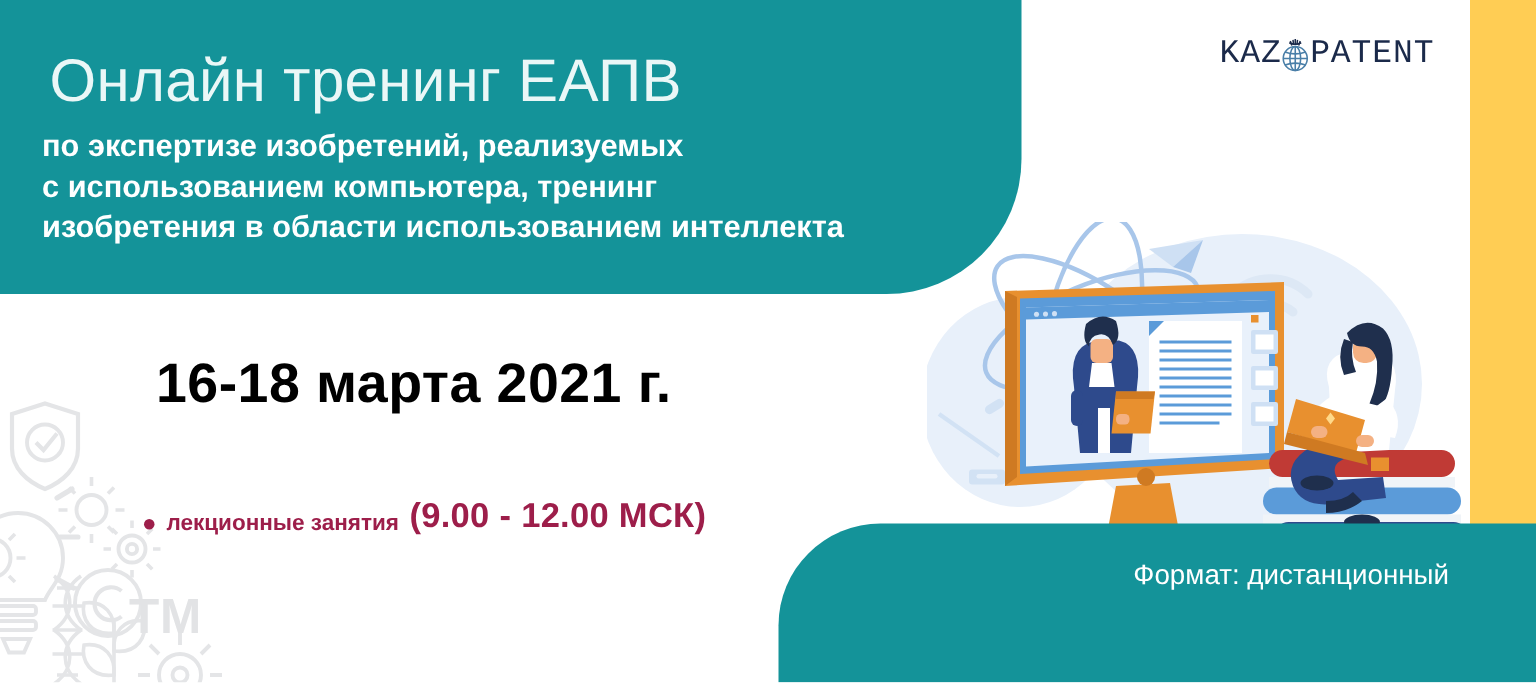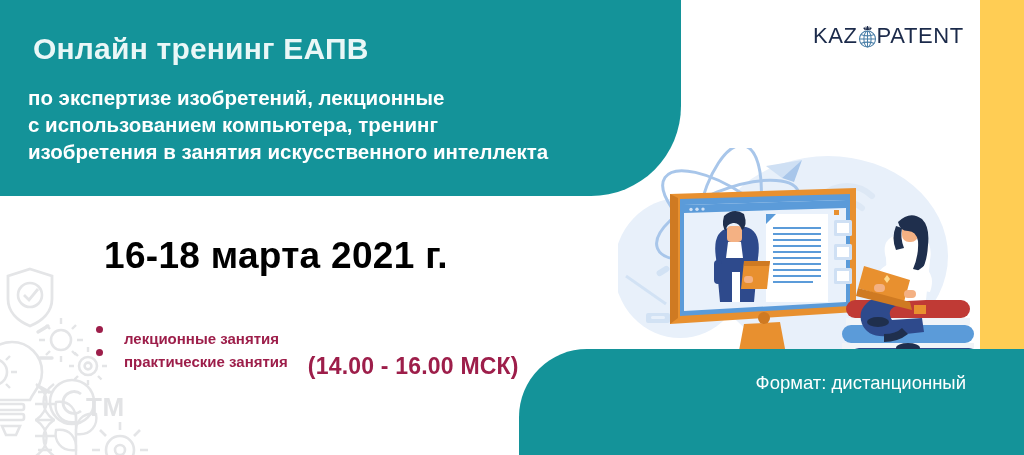--- a/index.html
+++ b/index.html
@@ -13,51 +13,51 @@
   }
 
   
   .watermarks{
     position:absolute;left:-12px;top:262px;
     width:250px;height:200px;
     opacity:1;pointer-events:none;
   }
   .wm-tm{
     position:absolute;left:98px;top:130px;
-    font-size:26px;font-weight:bold;color:#e2e3e5;
+    font-size:33px;font-weight:bold;color:#e2e3e5;
     letter-spacing:.5px;
   }
 
   
   .header-panel{
     position:absolute;left:0;top:0;
     width:681px;height:196px;
     background:#149399;
     border-bottom-right-radius:90px;
   }
   .title-main{
     position:absolute;left:33px;top:32px;
-    font-size:30px;font-weight:700;color:#eaf7f7;
+    font-size:40px;font-weight:400;color:#eaf7f7;
     letter-spacing:.2px;white-space:nowrap;
   }
   .subtitle{
     position:absolute;left:28px;top:84px;
     font-size:20.5px;font-weight:bold;color:#ffffff;
     line-height:27px;white-space:nowrap;
   }
   .subtitle div{white-space:nowrap;}
 
   
   .logo{
     position:absolute;left:813px;top:22px;
     display:flex;align-items:center;
     height:28px;
   }
   .logo-text{
-    font-family:Liberation Sans, sans-serif;
+    font-family:Liberation Mono, monospace;
     font-size:22px;color:#1b2a4a;
     letter-spacing:.6px;line-height:1;text-align:center;
   }
   .logo-emblem{
     width:19px;height:24px;margin:0 0px;
     position:relative;top:1px;
   }
 
   
   .yellow-bar{
@@ -71,22 +71,22 @@
     position:absolute;left:104px;top:235px;
     font-size:37px;font-weight:bold;color:#000000;
     letter-spacing:.3px;white-space:nowrap;
   }
 
   
   .bullets{
     position:absolute;left:96px;top:330px;
   }
   .bullet-row{
-    display:flex;align-items:flex-start;
-    white-space:nowrap;margin-bottom:6px;gap:13px;
+    display:flex;align-items:flex-end;
+    white-space:nowrap;margin-bottom:6px;
   }
   .bullet-dot{
     width:7px;height:7px;border-radius:50%;
     background:#9d1e4a;margin-right:8px;
     position:relative;top:-4px;flex:none;
   }
   .bullet-label{
     font-size:15px;font-weight:bold;color:#9d1e4a;
   }
   .bullet-time{
@@ -311,23 +311,23 @@
         <rect x="256" y="136" width="11" height="8" rx="4" fill="#f4b183"></rect>
       </g>
     </svg>
   </div>
 
   <div class="yellow-bar"></div>
 
   <div class="header-panel">
     <div class="title-main">Онлайн тренинг ЕАПВ</div>
     <div class="subtitle">
-      <div>по экспертизе изобретений, лекционные</div>
+      <div>по экспертизе изобретений, реализуемых</div>
       <div>с использованием компьютера, тренинг</div>
-      <div>изобретения в занятия искусственного интеллекта</div>
+      <div>изобретения в области использованием интеллекта</div>
     </div>
   </div>
 
   <div class="logo">
     <span class="logo-text">KAZ</span>
     <span class="logo-emblem">
       <svg width="19" height="24" viewBox="0 0 19 24">
         <g stroke="#1b2a4a" stroke-width="1" fill="none">
           <path d="M9.5 1 v4"></path>
           <path d="M5.5 3.5 q4 2 8 0"></path>
@@ -344,25 +344,21 @@
     </span>
     <span class="logo-text">PATENT</span>
   </div>
 
   <div class="date-text">16-18 марта 2021 г.</div>
 
   <div class="bullets">
     <div class="bullet-row">
       <span class="bullet-dot"></span>
       <span class="bullet-label">лекционные занятия</span>
-    </div>
-    <div class="bullet-row">
-      <span class="bullet-dot"></span>
-      <span class="bullet-label">практические занятия</span>
-      <span class="bullet-time">(14.00 - 16.00 МСК)</span>
+      <span class="bullet-time">(9.00 - 12.00 МСК)</span>
     </div>
   </div>
 
   <div class="footer-panel">
     <div class="footer-text">
       <div>
         <span class="lbl">Формат:</span>
         <b>дистанционный</b>
       </div>
     </div>

